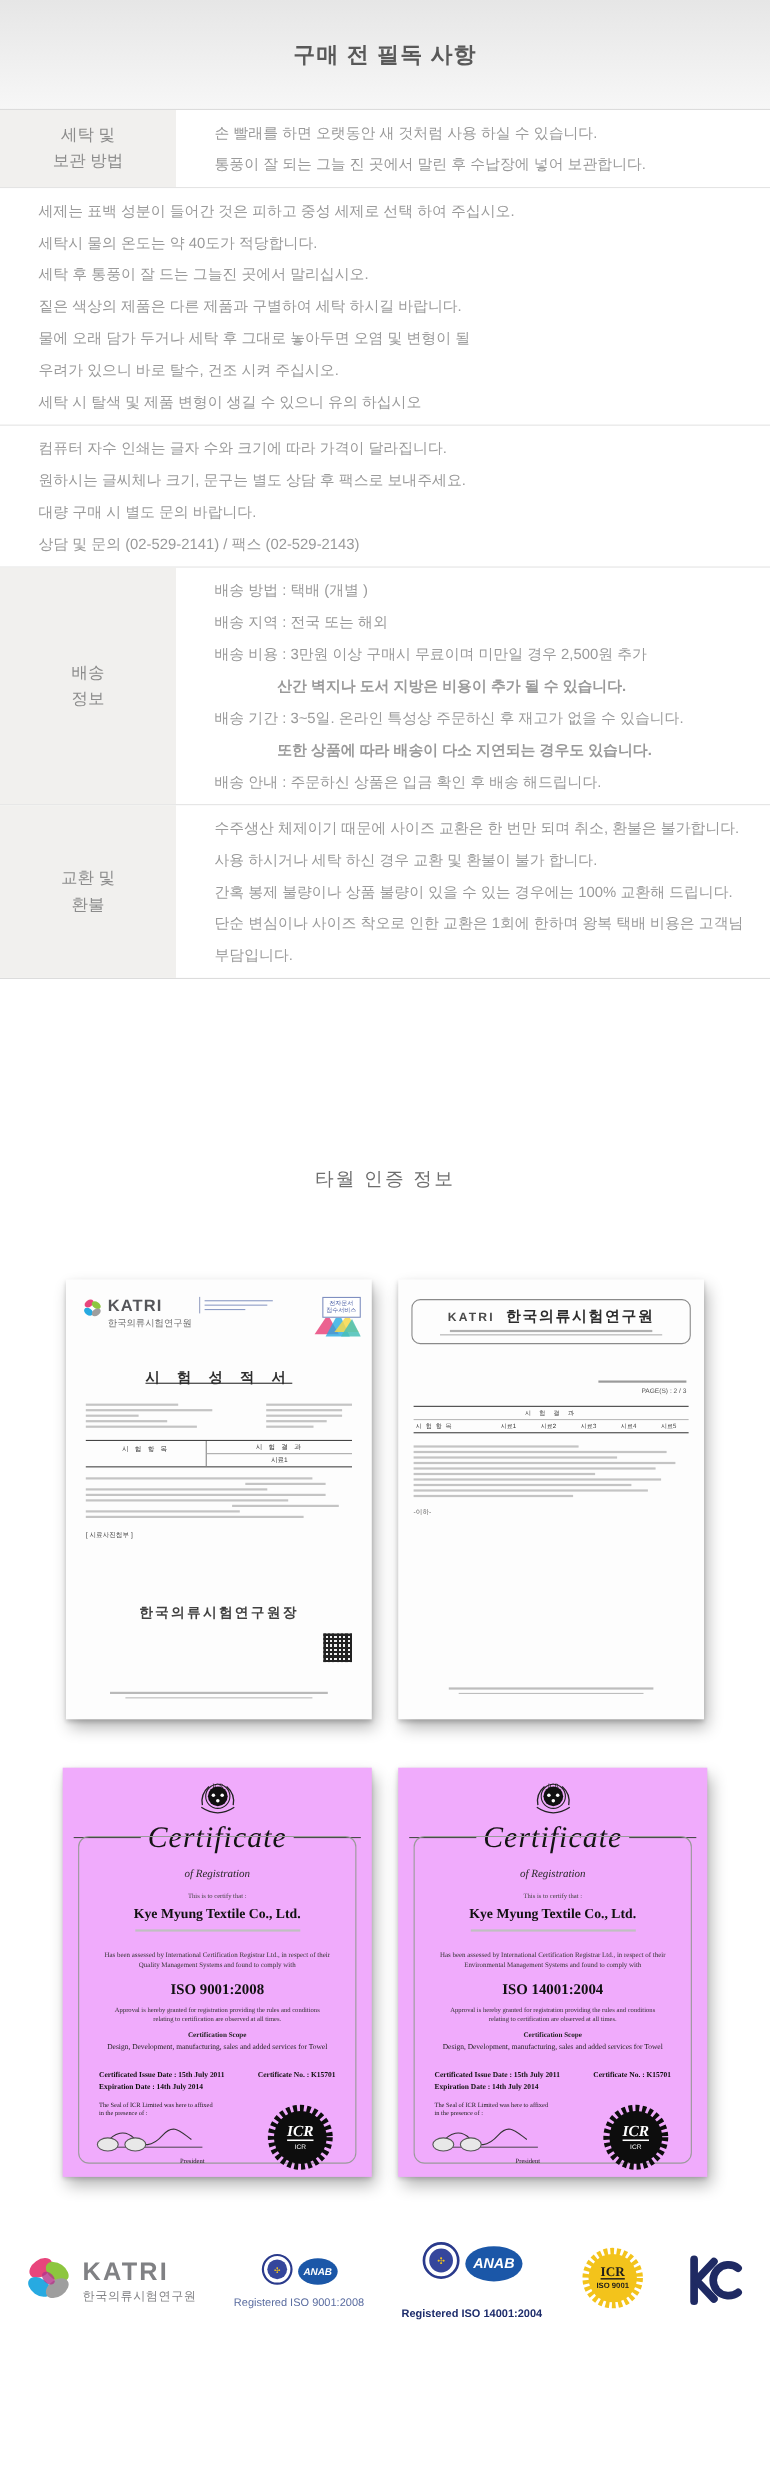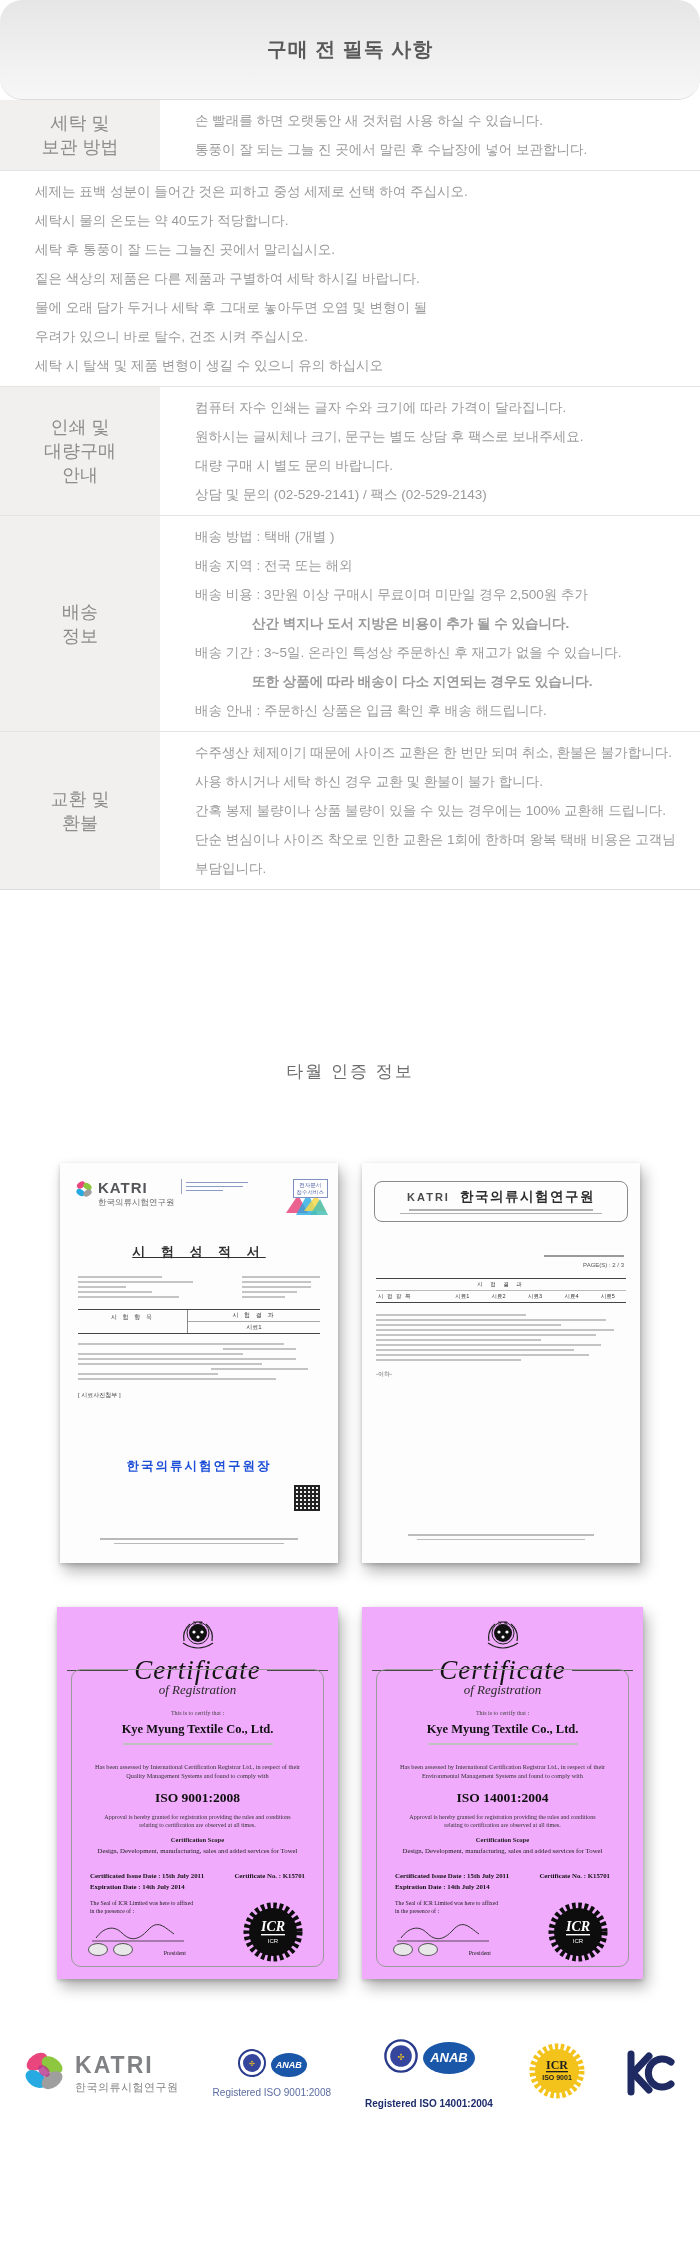--- a/index.html
+++ b/index.html
@@ -5,31 +5,30 @@
   html,body{margin:0;padding:0;}
   body{
     width:700px;height:2254px;background:#ffffff;overflow:hidden;
     font-family:"Liberation Sans", sans-serif;
   }
   
   .notice-header{
     height:99px;background:linear-gradient(#e6e6e6,#f7f7f7);
     display:flex;align-items:center;justify-content:center;
     border-bottom:1px solid #dcdcdc;
-    border-radius:22px;
   }
   .notice-title{font-size:20px;font-weight:bold;color:#595959;letter-spacing:1px;}
   
   .notice-table{border-bottom:1px solid #dcdcdc;}
   .notice-row{display:flex;border-top:1px solid #e4e4e4;}
   .notice-row:first-child{border-top:none;}
   .notice-label{
     width:160px;flex:0 0 160px;background:#f1f0ee;
     display:flex;flex-direction:column;justify-content:center;align-items:center;
-    color:#8c8c8c;font-size:18px;line-height:24px;
+    color:#8c8c8c;font-size:15px;line-height:24px;
   }
   .notice-body{flex:1;padding:6px 10px 6px 35px;display:flex;flex-direction:column;justify-content:center;}
   .notice-line{font-size:13.5px;color:#9a9a9a;line-height:29px;white-space:nowrap;}
   .notice-line.indent{padding-left:57px;font-weight:bold;}
   
   .cert-section-title{
     margin:170px 0 0 0;text-align:center;font-size:17px;font-weight:normal;
     color:#6e6e6e;letter-spacing:2px;height:25px;
   }
   .docs-row{margin-top:78px;display:flex;justify-content:center;align-items:flex-start;gap:24px;}
@@ -59,21 +58,21 @@
   .d1-meta-r{width:78px;}
   .d1-tablehead{margin:8px 18px 0 18px;border-top:1.5px solid #444;border-bottom:1px solid #444;
     display:flex;font-size:6px;color:#333;}
   .d1-th-item{width:45%;text-align:center;padding:3px 0;letter-spacing:2px;}
   .d1-th-res{flex:1;text-align:center;border-left:1px solid #888;}
   .d1-th-res .top{border-bottom:1px solid #aaa;padding:1px 0;letter-spacing:2px;}
   .d1-th-res .bot{padding:1px 0;}
   .d1-body{padding:6px 18px 0 18px;}
   .d1-attach{font-size:6px;color:#444;padding:8px 18px 0 18px;}
   .d1-signer{position:absolute;left:0;right:0;bottom:88px;text-align:center;
-    font-size:12.5px;font-weight:bold;color:#1d4ed8;letter-spacing:2px;}
+    font-size:12.5px;font-weight:bold;color:#404040;letter-spacing:2px;}
   .qr{position:absolute;right:18px;bottom:52px;width:26px;height:26px;
     background:
      repeating-linear-gradient(0deg,#222 0 2px,transparent 2px 4px),
      repeating-linear-gradient(90deg,#222 0 2px,#f2f2f2 2px 4px);}
   .d1-foot{position:absolute;left:40px;right:40px;bottom:16px;}
   .d1-foot .bar{height:1.5px;background:#b9b9b9;margin:3px 0;}
   
   .d2-headbox{margin:18px 12px 0 12px;border:1.5px solid #8a8a8a;border-radius:8px;
     padding:6px 8px 5px 8px;}
   .d2-headline{display:flex;align-items:baseline;gap:10px;justify-content:center;}
@@ -99,21 +98,21 @@
     box-shadow:4px 8px 14px rgba(0,0,0,.30), 0 2px 4px rgba(0,0,0,.18);
     font-family:"Liberation Serif", serif;color:#1d1d1d;
   }
   .cert-emblem{position:absolute;top:8px;left:50%;transform:translateX(-50%);
     width:40px;height:40px;display:flex;align-items:center;justify-content:center;}
   .cert-title-row{position:absolute;top:48px;left:10px;right:10px;display:flex;align-items:center;gap:6px;}
   .cert-title-row .rule{flex:1;height:1px;background:#4a4a4a;}
   .cert-title{font-size:27px;font-style:italic;color:#141414;letter-spacing:1px;}
   .cert-frame{position:absolute;top:62px;left:14px;right:14px;bottom:12px;
     border:1px solid #9a9a9a;border-radius:10px;padding-top:12px;text-align:center;}
-  .cert-sub{font-size:13px;font-style:italic;color:#2a2a2a;}
+  .cert-sub{font-size:10px;font-style:italic;color:#2a2a2a;margin-top:16px;}
   .cert-certify{margin-top:12px;font-size:6px;color:#444;}
   .cert-company{margin-top:6px;font-size:12.5px;font-weight:bold;color:#111;}
   .cert-addr{margin:6px auto 0 auto;width:150px;height:2px;background:#bfbfbf;}
   .cert-assessed{margin-top:18px;font-size:6.3px;line-height:8.5px;color:#333;padding:0 20px;}
   .cert-iso{margin-top:10px;font-size:13.5px;font-weight:bold;color:#101010;}
   .cert-approval{margin-top:7px;font-size:6px;line-height:8px;color:#333;padding:0 24px;}
   .cert-scope-label{margin-top:7px;font-size:6.5px;font-weight:bold;color:#222;}
   .cert-scope{margin-top:4px;font-size:6.8px;color:#222;}
   .cert-dates{margin-top:16px;padding:0 18px;display:flex;justify-content:space-between;
     font-size:6.8px;font-weight:bold;text-align:left;line-height:11px;color:#111;}
@@ -160,25 +159,20 @@
         <div class="notice-line">세제는 표백 성분이 들어간 것은 피하고 중성 세제로 선택 하여 주십시오.</div>
         <div class="notice-line">세탁시 물의 온도는 약 40도가 적당합니다.</div>
         <div class="notice-line">세탁 후 통풍이 잘 드는 그늘진 곳에서 말리십시오.</div>
         <div class="notice-line">짙은 색상의 제품은 다른 제품과 구별하여 세탁 하시길 바랍니다.</div>
         <div class="notice-line">물에 오래 담가 두거나 세탁 후 그대로 놓아두면 오염 및 변형이 될</div>
         <div class="notice-line">우려가 있으니 바로 탈수, 건조 시켜 주십시오.</div>
         <div class="notice-line">세탁 시 탈색 및 제품 변형이 생길 수 있으니 유의 하십시오</div>
       </div>
     </div>
     <div class="notice-row">
-      <div class="notice-label">
-        <div>인쇄 및</div>
-        <div>대량구매</div>
-        <div>안내</div>
-      </div>
       <div class="notice-body">
         <div class="notice-line">컴퓨터 자수 인쇄는 글자 수와 크기에 따라 가격이 달라집니다.</div>
         <div class="notice-line">원하시는 글씨체나 크기, 문구는 별도 상담 후 팩스로 보내주세요.</div>
         <div class="notice-line">대량 구매 시 별도 문의 바랍니다.</div>
         <div class="notice-line">상담 및 문의 (02-529-2141) / 팩스 (02-529-2143)</div>
       </div>
     </div>
     <div class="notice-row">
       <div class="notice-label">
         <div>배송</div>

